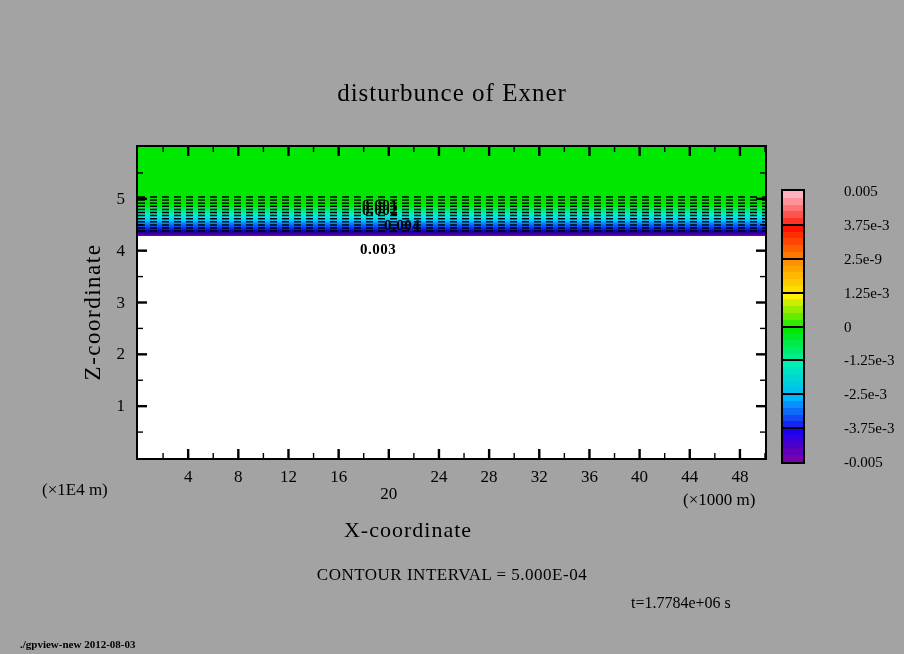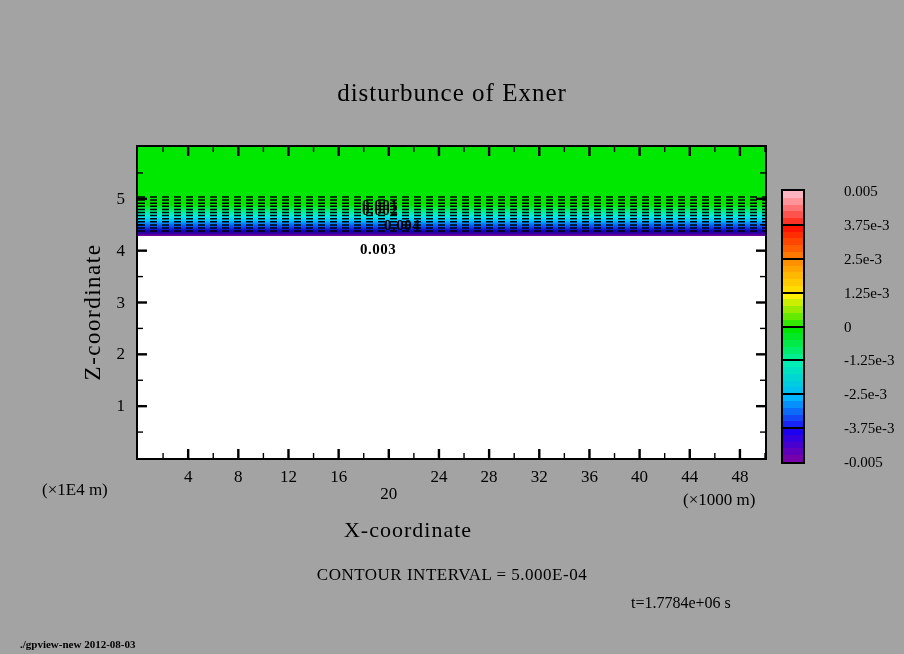--- a/index.html
+++ b/index.html
@@ -211,21 +211,21 @@
         <div class="cbar-sep" style="top: 100.625px;"></div>
         <div class="cbar-sep" style="top: 134.5px;"></div>
         <div class="cbar-sep" style="top: 168.375px;"></div>
         <div class="cbar-sep" style="top: 202.25px;"></div>
         <div class="cbar-sep" style="top: 236.125px;"></div>
       </div>
   </div>
   <div id="cbar-labels">
       <div class="cbar-label" style="top: 182px;">0.005</div>
       <div class="cbar-label" style="top: 215.875px;">3.75e-3</div>
-      <div class="cbar-label" style="top: 249.75px;">2.5e-3</div>
+      <div class="cbar-label" style="top: 249.75px;">2.5e-9</div>
       <div class="cbar-label" style="top: 283.625px;">1.25e-3</div>
       <div class="cbar-label" style="top: 317.5px;">0</div>
       <div class="cbar-label" style="top: 351.375px;">-1.25e-3</div>
       <div class="cbar-label" style="top: 385.25px;">-2.5e-3</div>
       <div class="cbar-label" style="top: 419.125px;">-3.75e-3</div>
       <div class="cbar-label" style="top: 453px;">-0.005</div>
     </div>
 
   <div class="abs contour-note">CONTOUR INTERVAL = 5.000E-04</div>
   <div class="abs time-note">t=1.7784e+06 s</div>

